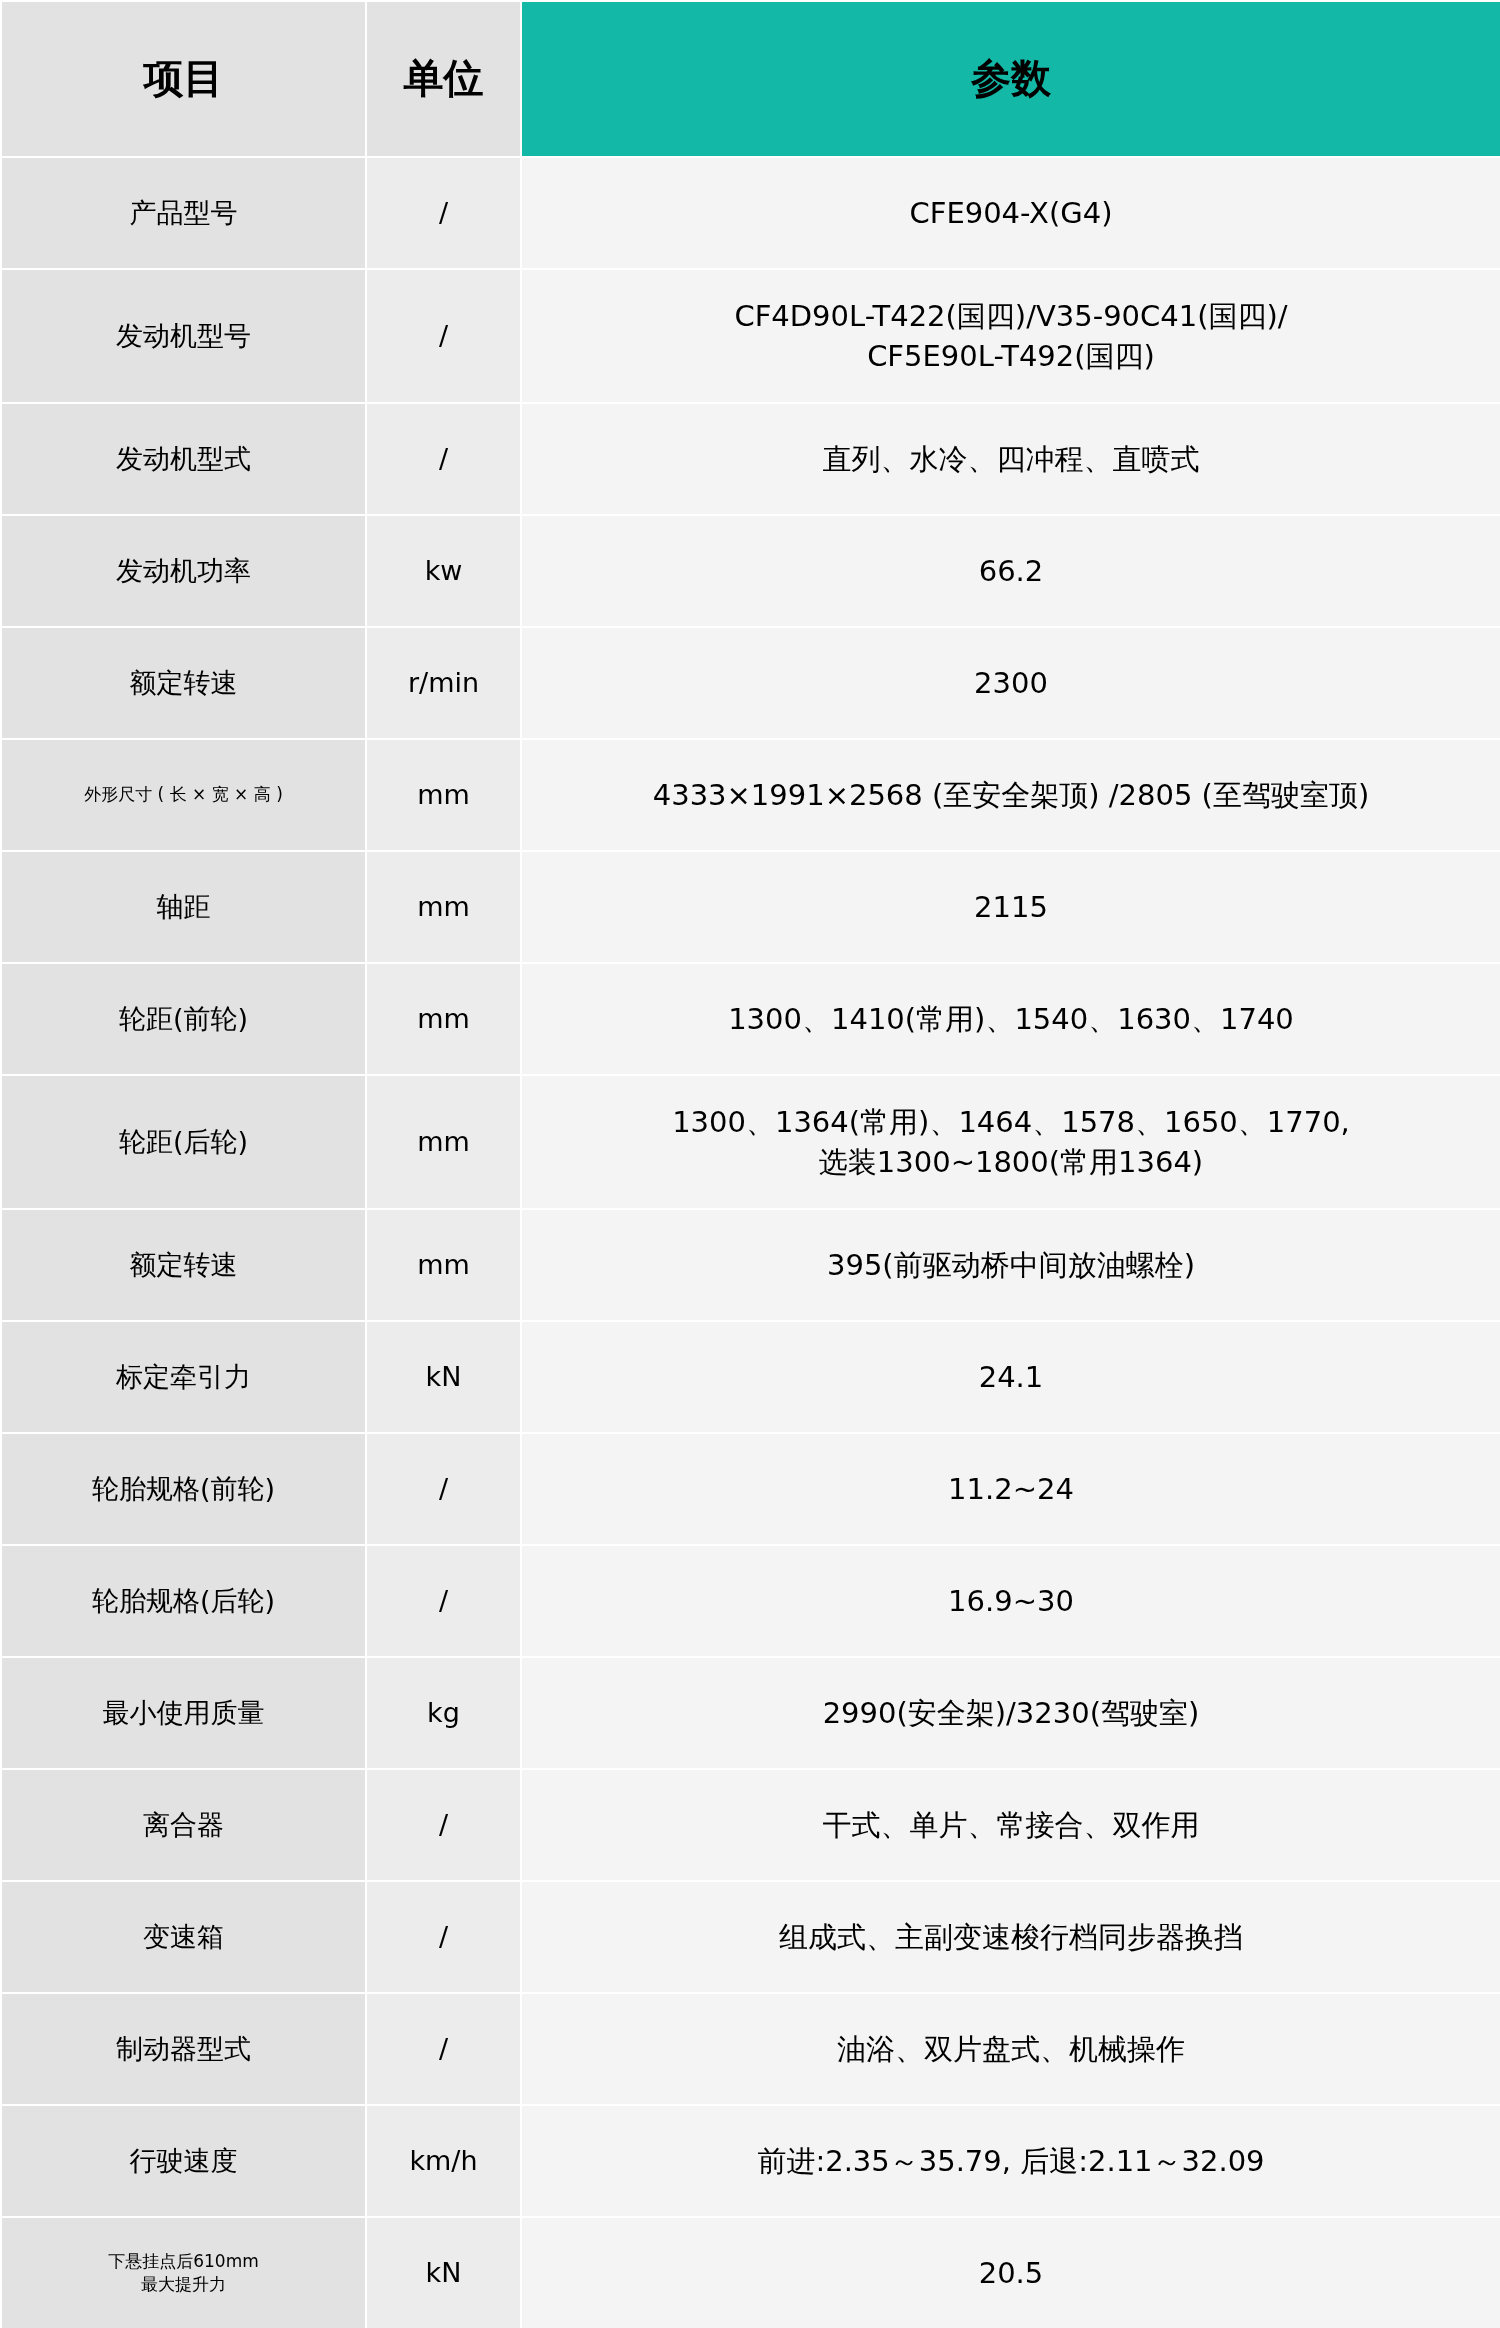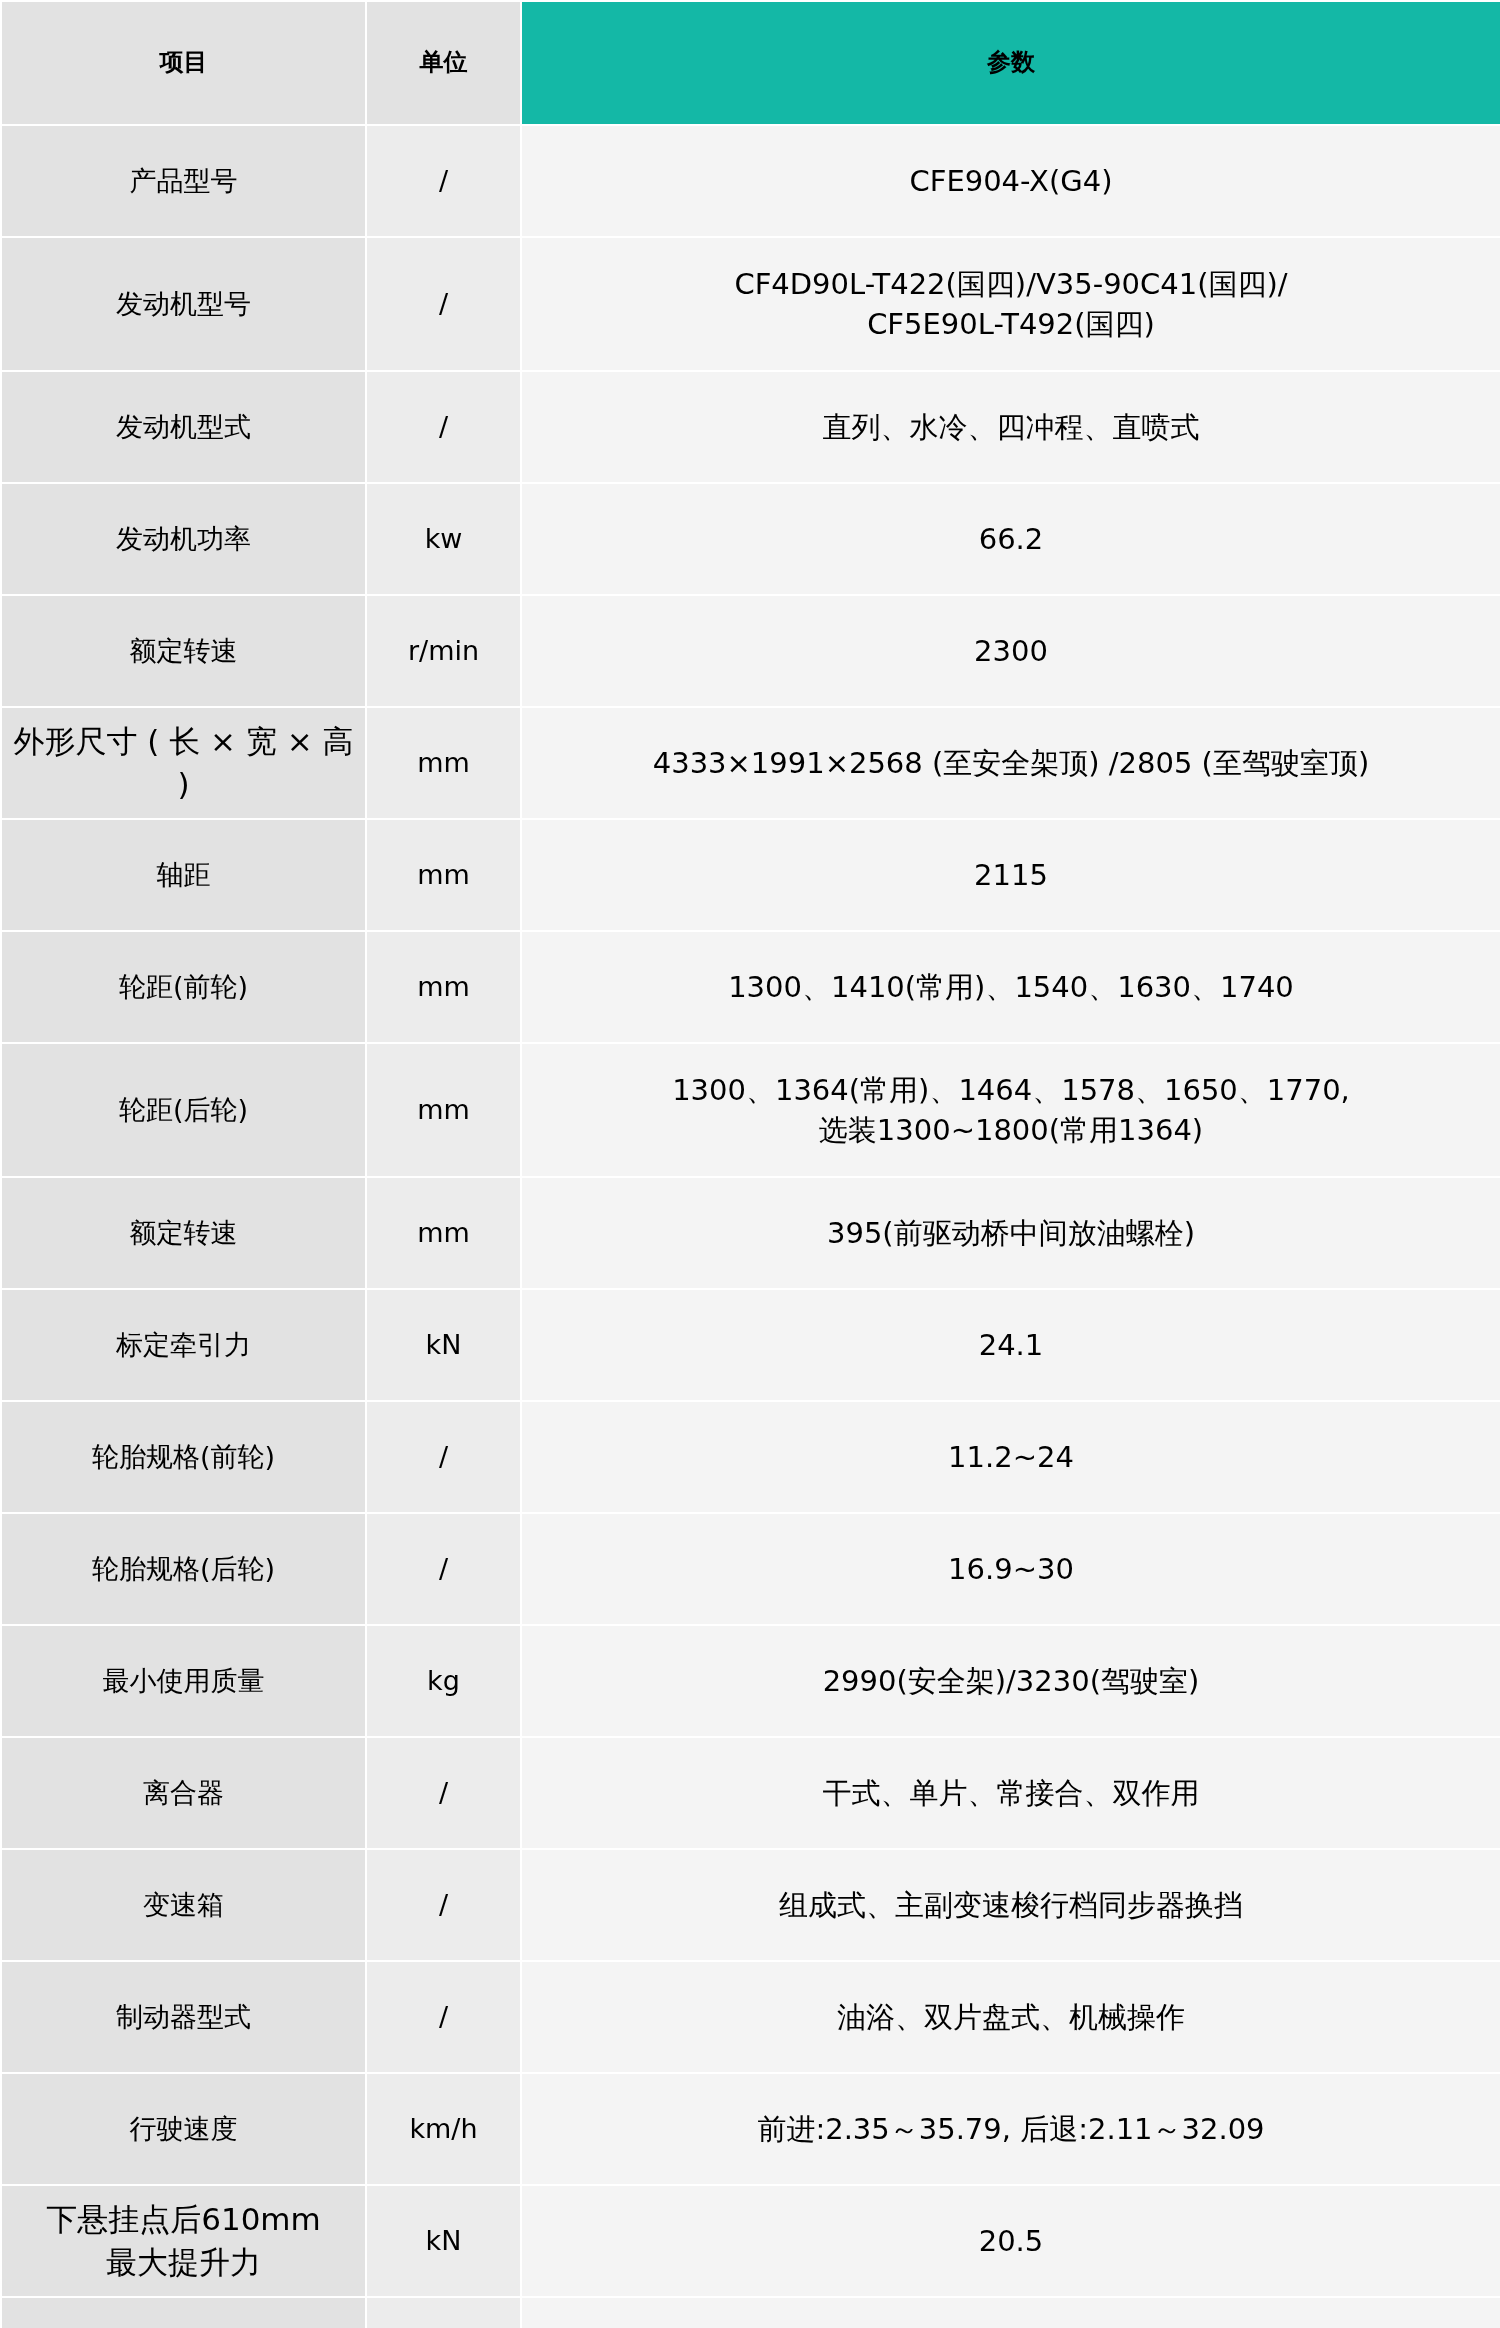--- a/index.html
+++ b/index.html
@@ -23,24 +23,24 @@
 
   .spec-table th, .spec-table td {
     border: 2px solid #ffffff;
     text-align: center;
     vertical-align: middle;
     line-height: 1.38;
   }
 
   thead th {
     background: #e2e2e2;
-    font-size: 24px;
+    font-size: 40px;
     font-weight: bold;
     height: 118px;
-    padding: 2px 8px;
+    padding: 18px 8px;
   }
   thead th.param-head {
     background: #14b8a6;
   }
 
   tbody td {
     font-size: 27px;
     padding: 10px 10px;
     height: 90px;
   }
@@ -57,21 +57,21 @@
     font-size: 29px;
     margin-left: 44px;
   }
   tbody tr.two-line td {
     height: 112px;
   }
   .nowrap-break {
     white-space: pre-line;
   }
   td.item-cell.small {
-    font-size: 31px;
+    font-size: 17px;
   }
 </style>
 </head>
 <body>
 
 <table class="spec-table">
   <colgroup>
     <col class="c-item">
     <col class="c-unit">
     <col class="c-param">

